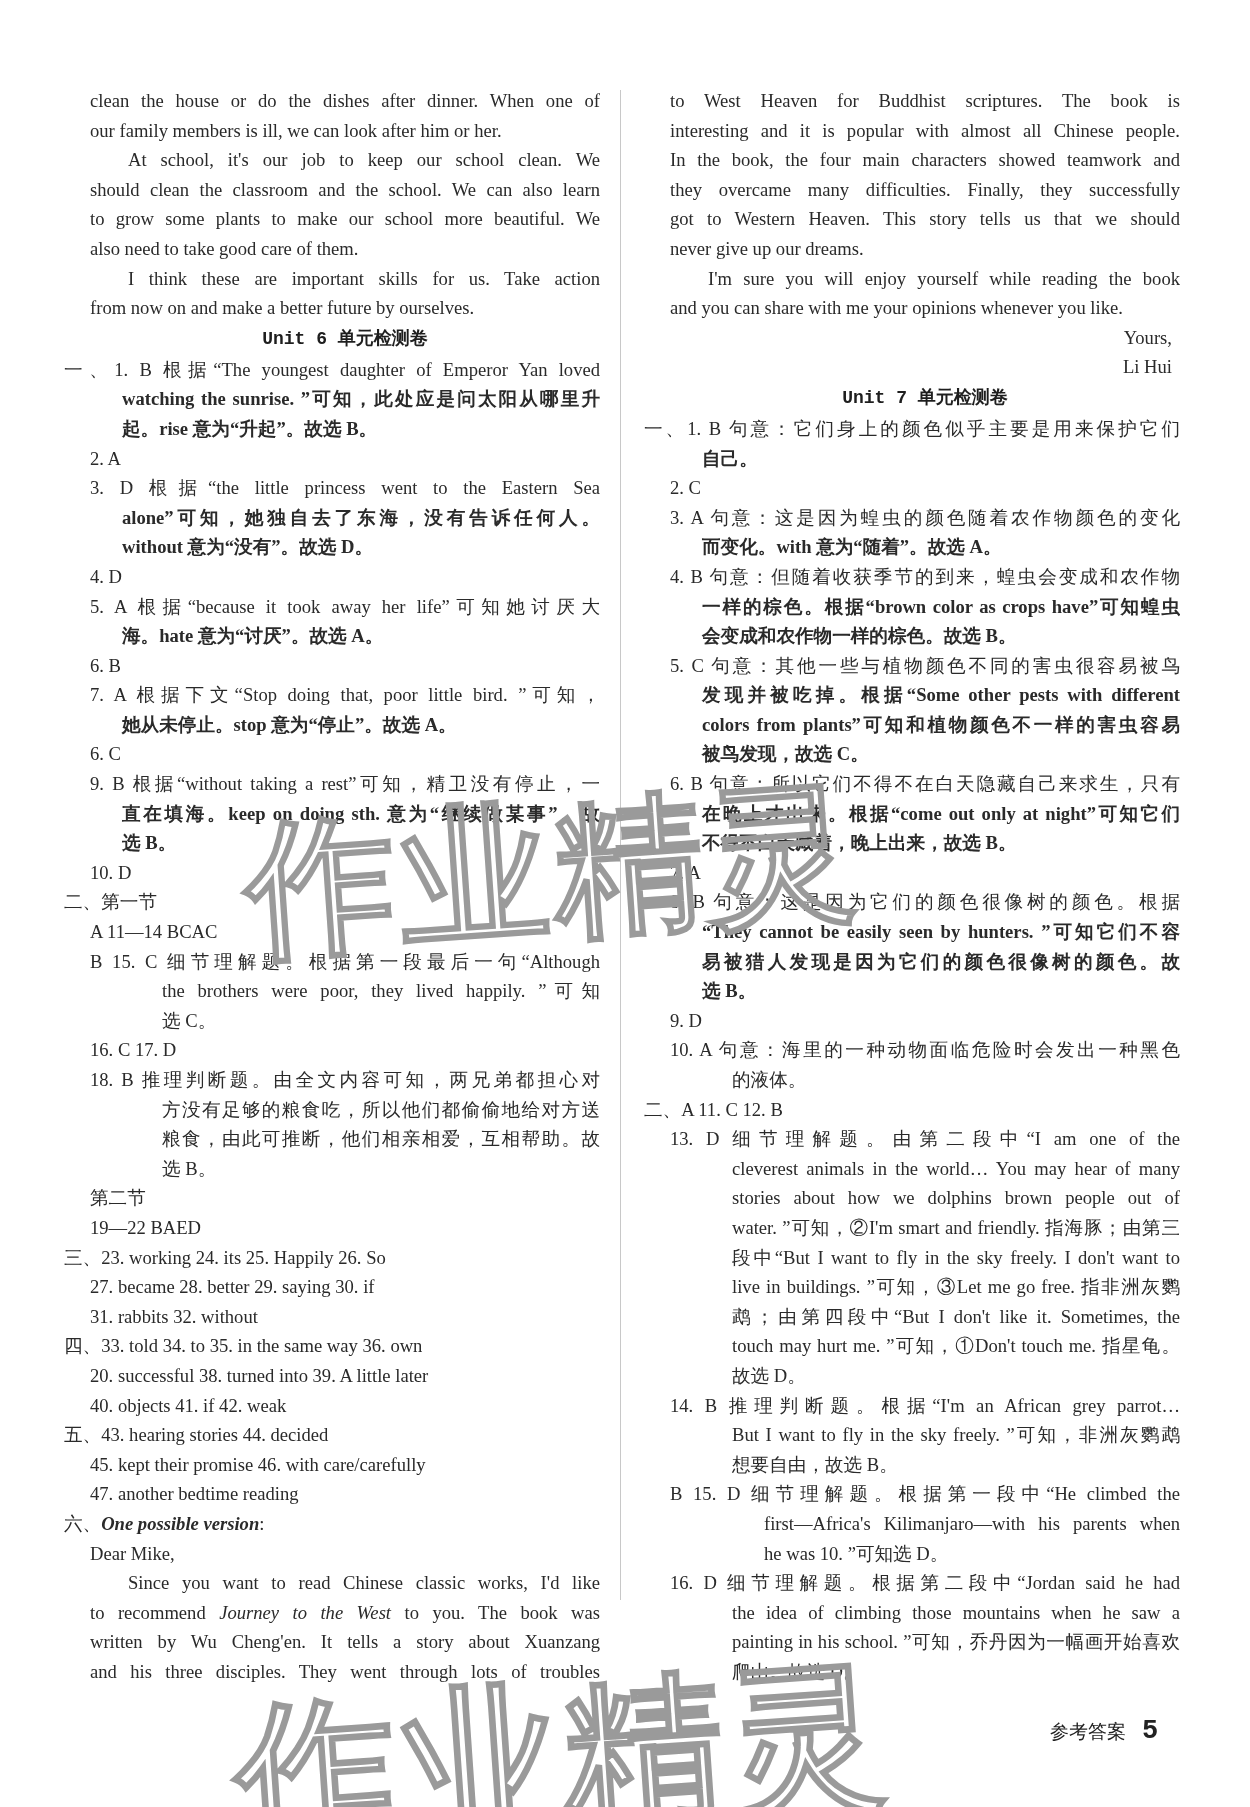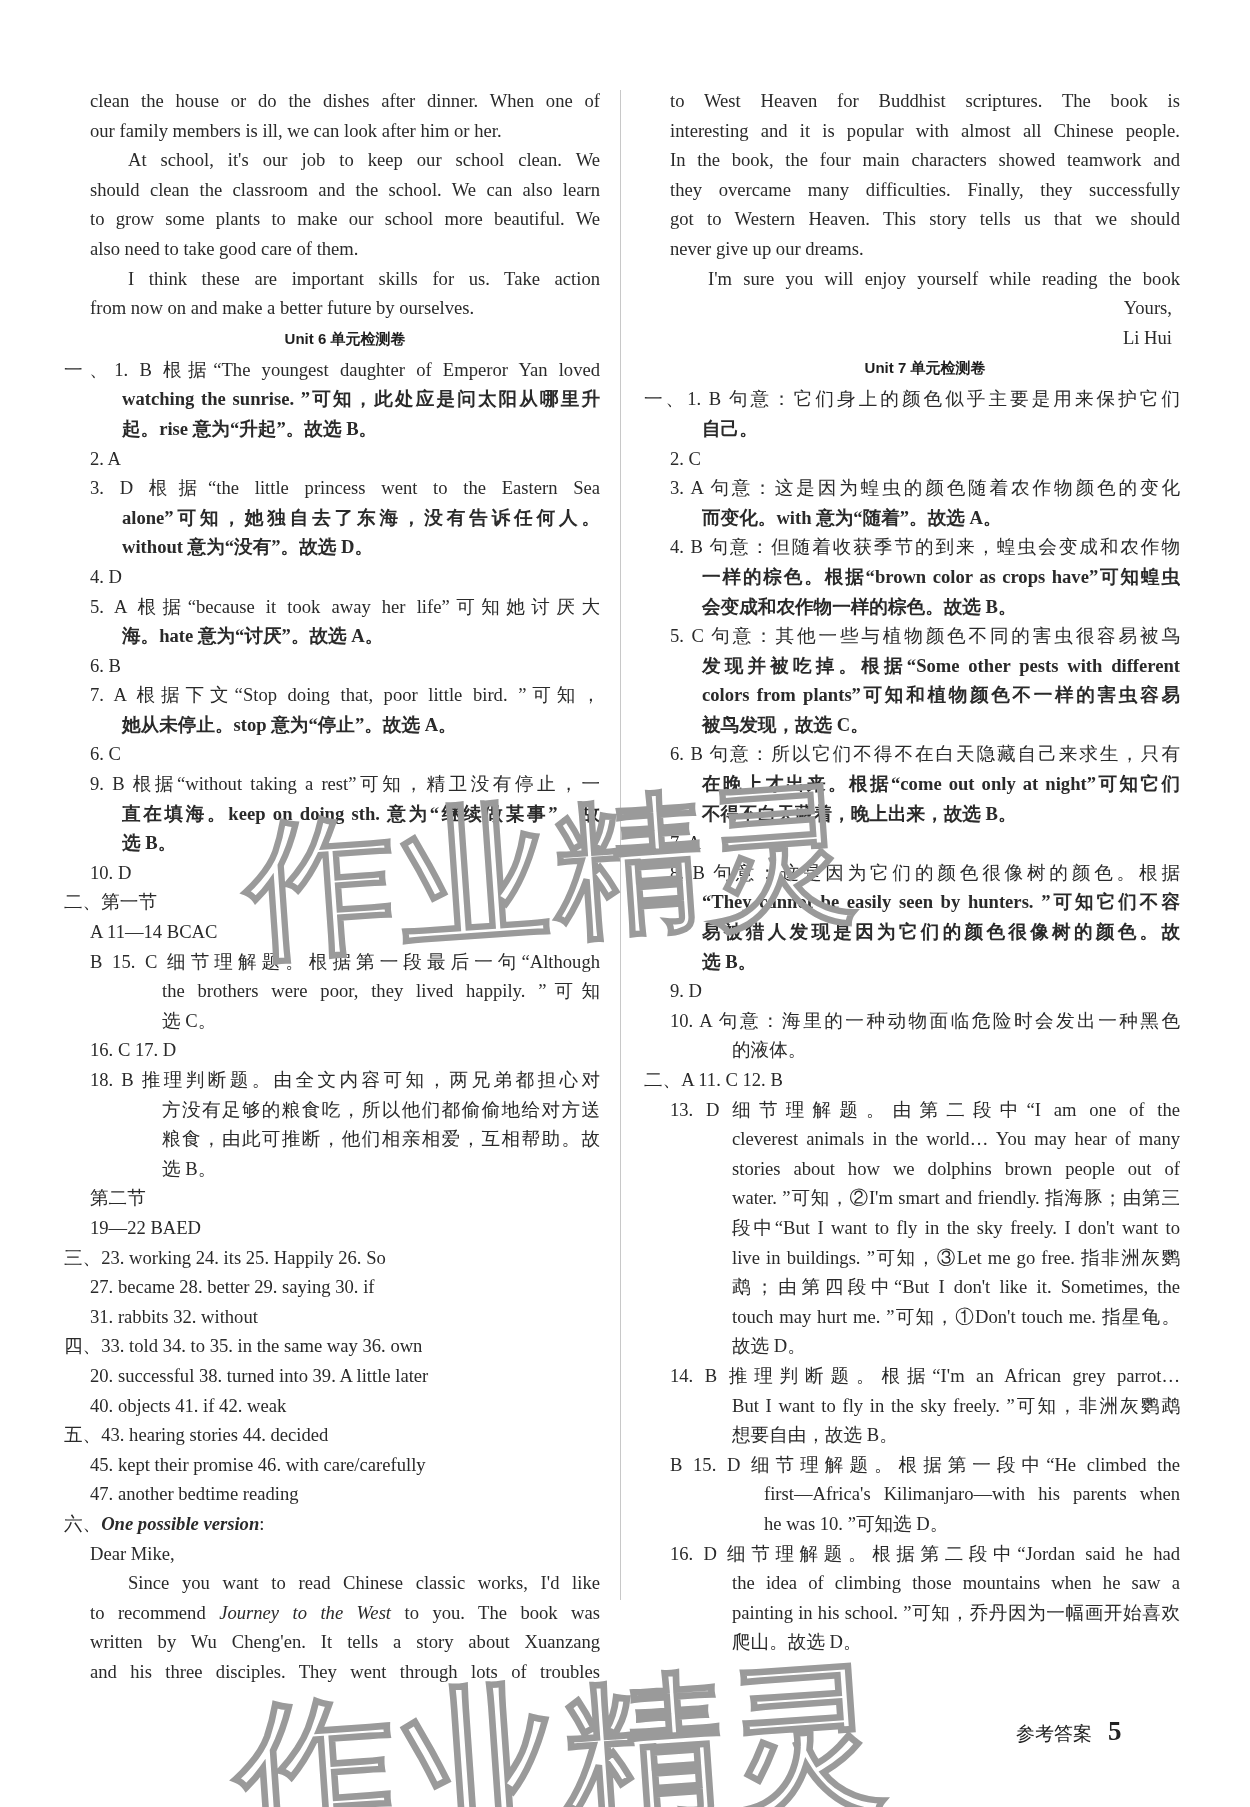--- a/index.html
+++ b/index.html
@@ -11,30 +11,30 @@
   .col.left { left: 90px; width: 510px; }
   .col.right { left: 670px; width: 510px; }
   .divider { position: absolute; left: 620px; top: 90px; width: 1px; height: 1510px; background: #c8c8c8; }
   .line { white-space: nowrap; height: 29.6px; }
   .just { text-align: justify; text-align-last: justify; white-space: normal; height: 29.6px; overflow: hidden; }
   .indent { padding-left: 38px; }
   .sub { padding-left: 32px; font-weight: bold; }
   .sub2 { padding-left: 62px; }
   .sub3 { padding-left: 72px; }
   .heading {
-    font-family: Liberation Sans, sans-serif; font-weight: bold;
-    font-size: 15px; text-align: center; height: 32px; line-height: 32px; color: #1e1e1e;
+    font-family: Liberation Mono, monospace; font-weight: bold;
+    font-size: 18px; text-align: center; height: 32px; line-height: 32px; color: #1e1e1e;
   }
   .sec { margin-left: -26px; }
   .bold { font-weight: bold; }
   .it { font-style: italic; }
   .sig { text-align: right; padding-right: 8px; }
   .footer {
-    position: absolute; left: 1016px; top: 1716px;
-    font-family: Liberation Serif, serif; color: #222;
+    position: absolute; left: 1050px; top: 1716px;
+    font-family: Liberation Mono, monospace; color: #222;
   }
   .footer .lbl { font-size: 19px; }
   .footer .num { font-size: 27px; font-weight: bold; margin-left: 16px; }
   .watermark {
     position: absolute; font-family: "Liberation Sans", "DejaVu Sans", sans-serif; font-weight: bold;
     color: transparent; -webkit-text-stroke: 1.6px #9a9a9a; letter-spacing: 4px; pointer-events: none;
   }
   .wm1 { left: 245px; top: 772px; font-size: 150px; transform: rotate(-4deg); }
   .wm2 { left: 235px; top: 1650px; font-size: 160px; transform: rotate(-4deg); }
 </style>
@@ -106,20 +106,21 @@
 </div>
 
 <div class="col right">
   <div class="just">to West Heaven for Buddhist scriptures.  The book is</div>
   <div class="just">interesting and it is popular with almost all Chinese people.</div>
   <div class="just">In the book, the four main characters showed teamwork and</div>
   <div class="just">they overcame many difficulties.  Finally, they successfully</div>
   <div class="just">got to Western Heaven. This story tells us that we should</div>
   <div class="line">never give up our dreams.</div>
   <div class="just indent">I'm sure you will enjoy yourself while reading the book</div>
+  <div class="line">and you can share with me your opinions whenever you like.</div>
   <div class="line sig">Yours,</div>
   <div class="line sig">Li Hui</div>
 
   <div class="heading">Unit 7 单元检测卷</div>
 
   <div class="just sec">一、1.  B  句意：它们身上的颜色似乎主要是用来保护它们</div>
   <div class="line sub">自己。</div>
   <div class="line">2.  C</div>
   <div class="just">3.  A  句意：这是因为蝗虫的颜色随着农作物颜色的变化</div>
   <div class="line sub">而变化。with 意为“随着”。故选 A。</div>

